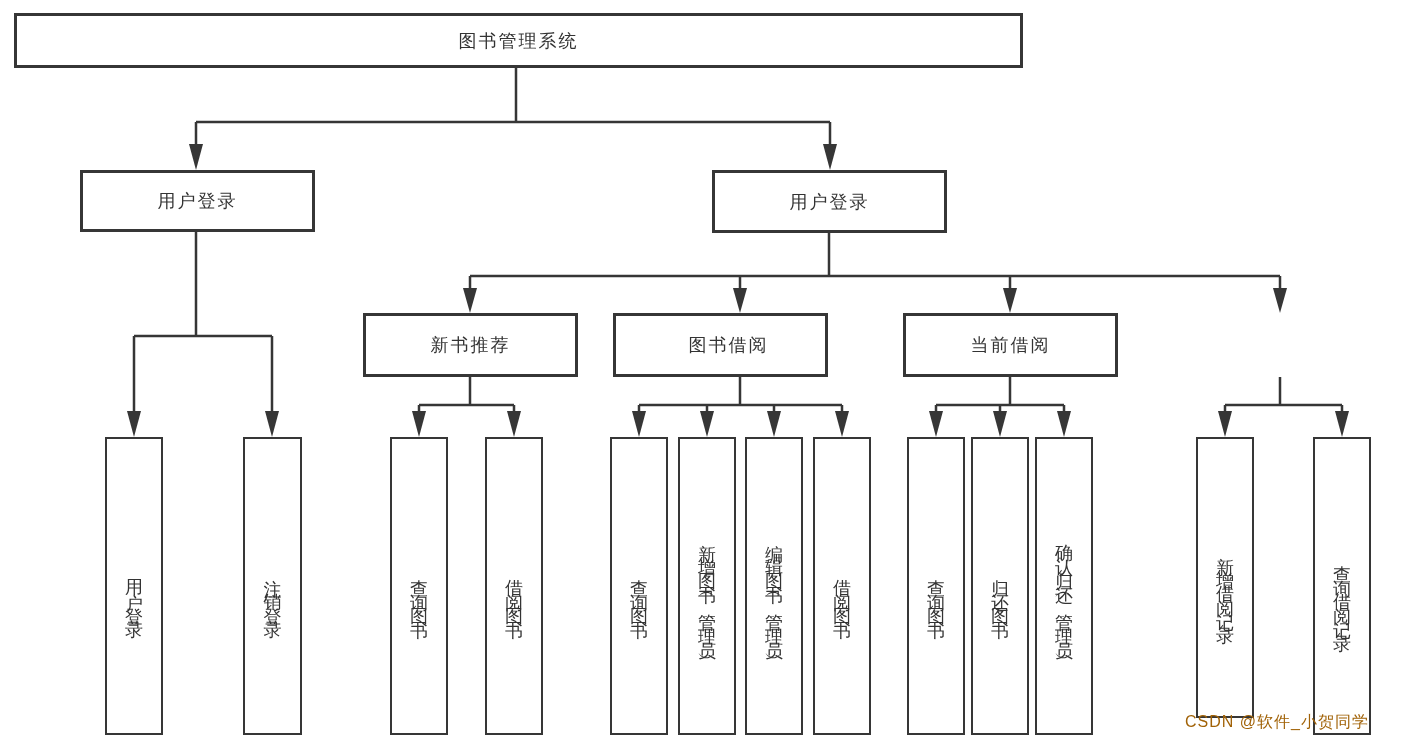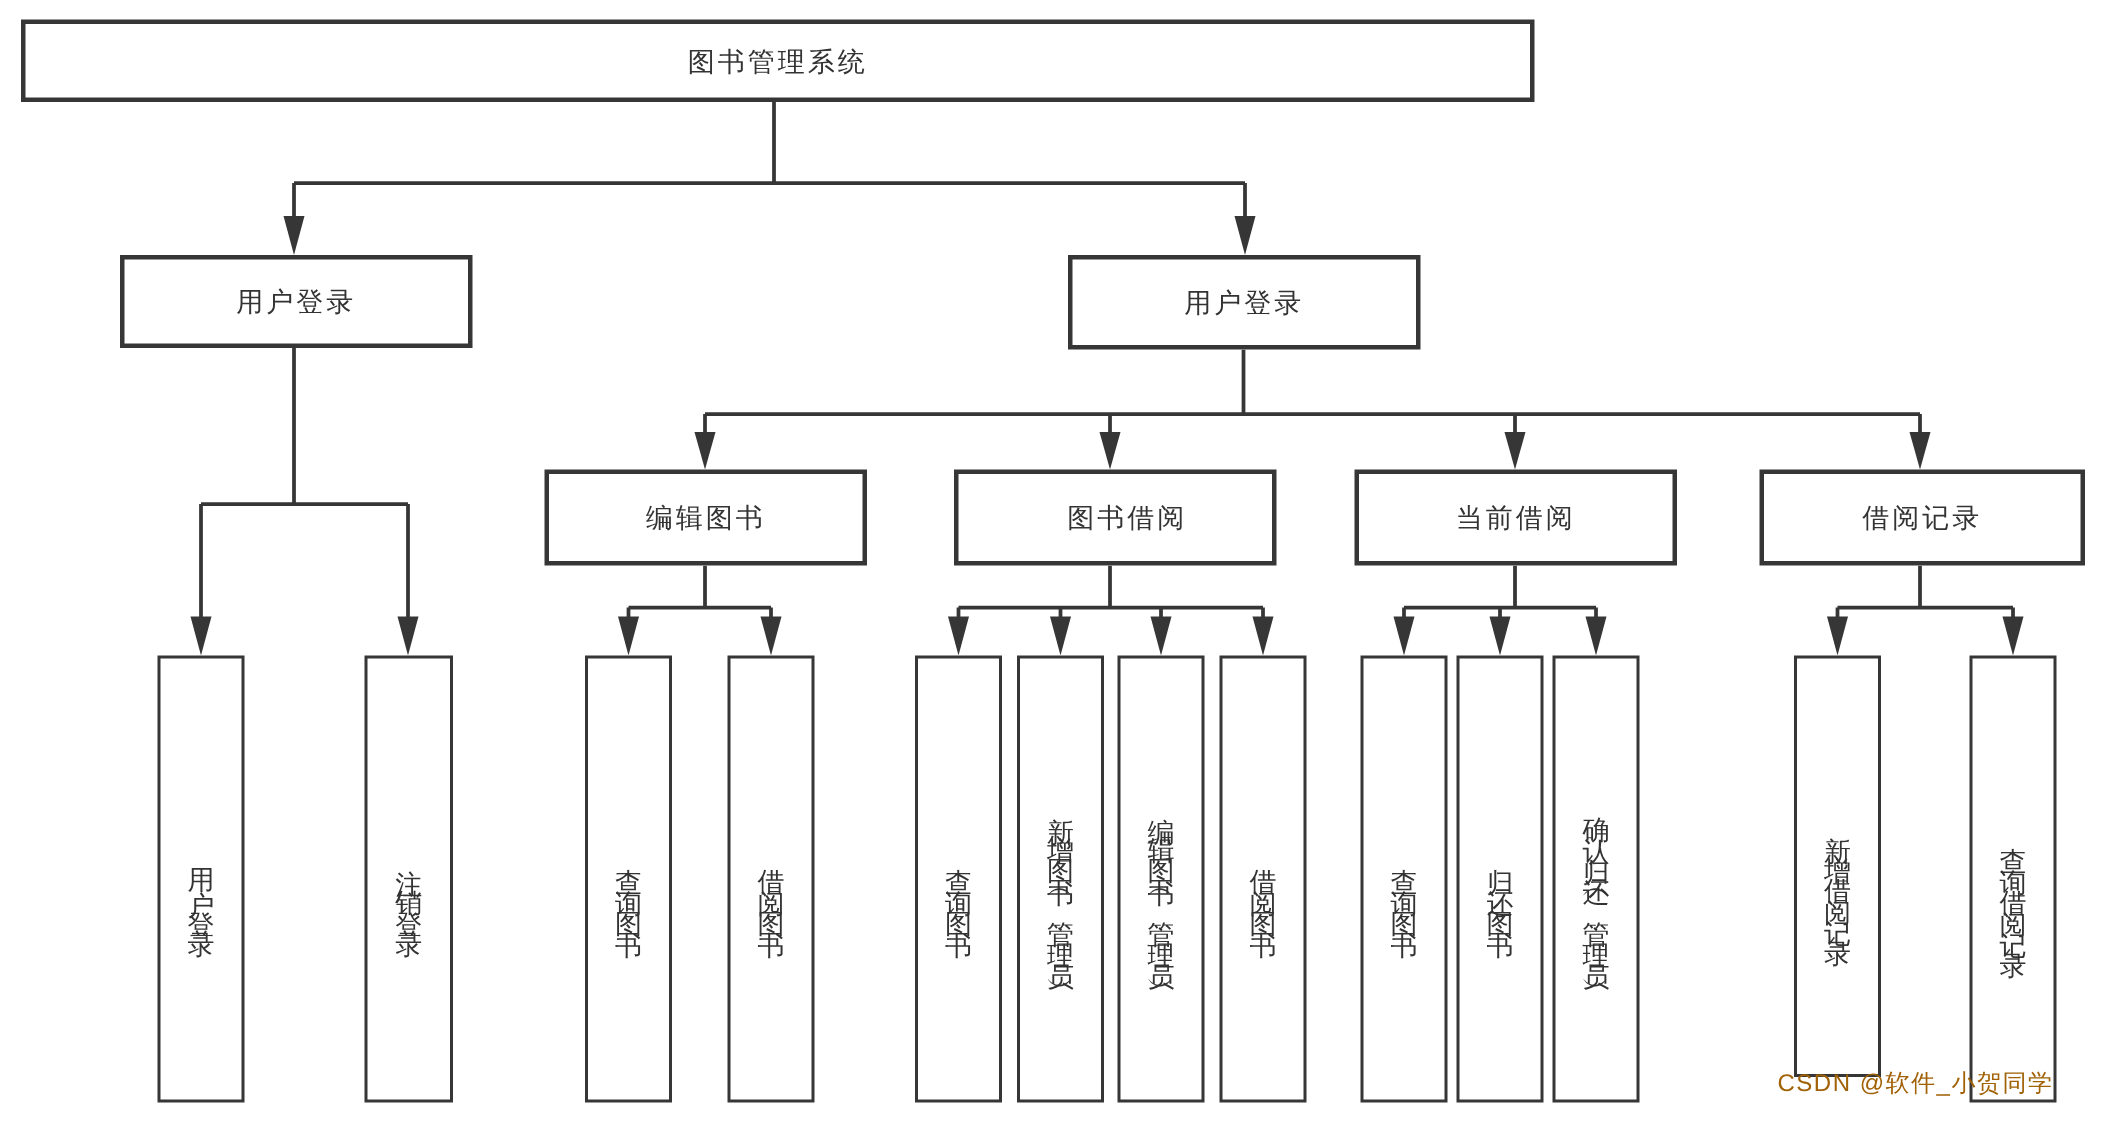--- a/index.html
+++ b/index.html
@@ -103,30 +103,27 @@
   </div>
 
   <div class="node" style="left:80px; top:170px; width:235px; height:62px;">
     <span>用户登录</span>
   </div>
   <div class="node" style="left:712px; top:170px; width:235px; height:63px;">
     <span>用户登录</span>
   </div>
 
   <div class="node" style="left:363px; top:313px; width:215px; height:64px;">
-    <span>编辑图书</span>
+    <span>新书推荐</span>
   </div>
-  <div class="node" style="left:636px; top:313px; width:215px; height:64px;padding-left:16px;">
+  <div class="node" style="left:613px; top:313px; width:215px; height:64px;padding-left:16px;">
     <span>图书借阅</span>
   </div>
   <div class="node" style="left:903px; top:313px; width:215px; height:64px;">
     <span>当前借阅</span>
-  </div>
-  <div class="node" style="left:1173px; top:313px; width:217px; height:64px;">
-    <span>借阅记录</span>
   </div>
 
   <div class="node leaf" style="left:105px; top:437px; width:58px; height:298px;">
     <span>用户登录</span>
   </div>
   <div class="node leaf" style="left:243px; top:437px; width:59px; height:298px;">
     <span>注销登录</span>
   </div>
 
   <div class="node leaf" style="left:390px; top:437px; width:58px; height:298px;">

